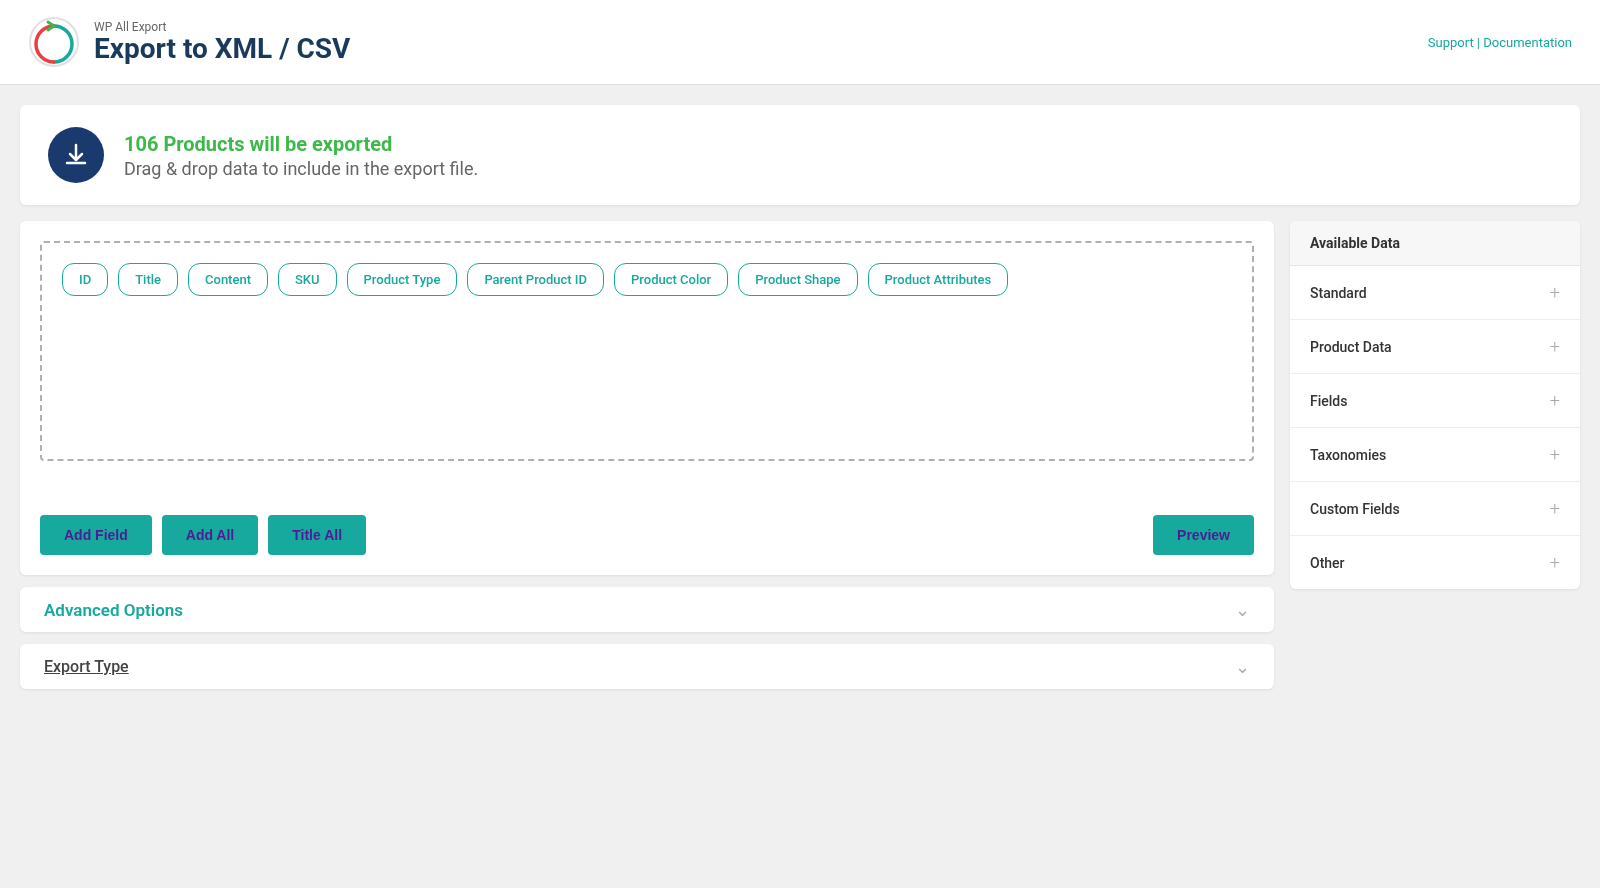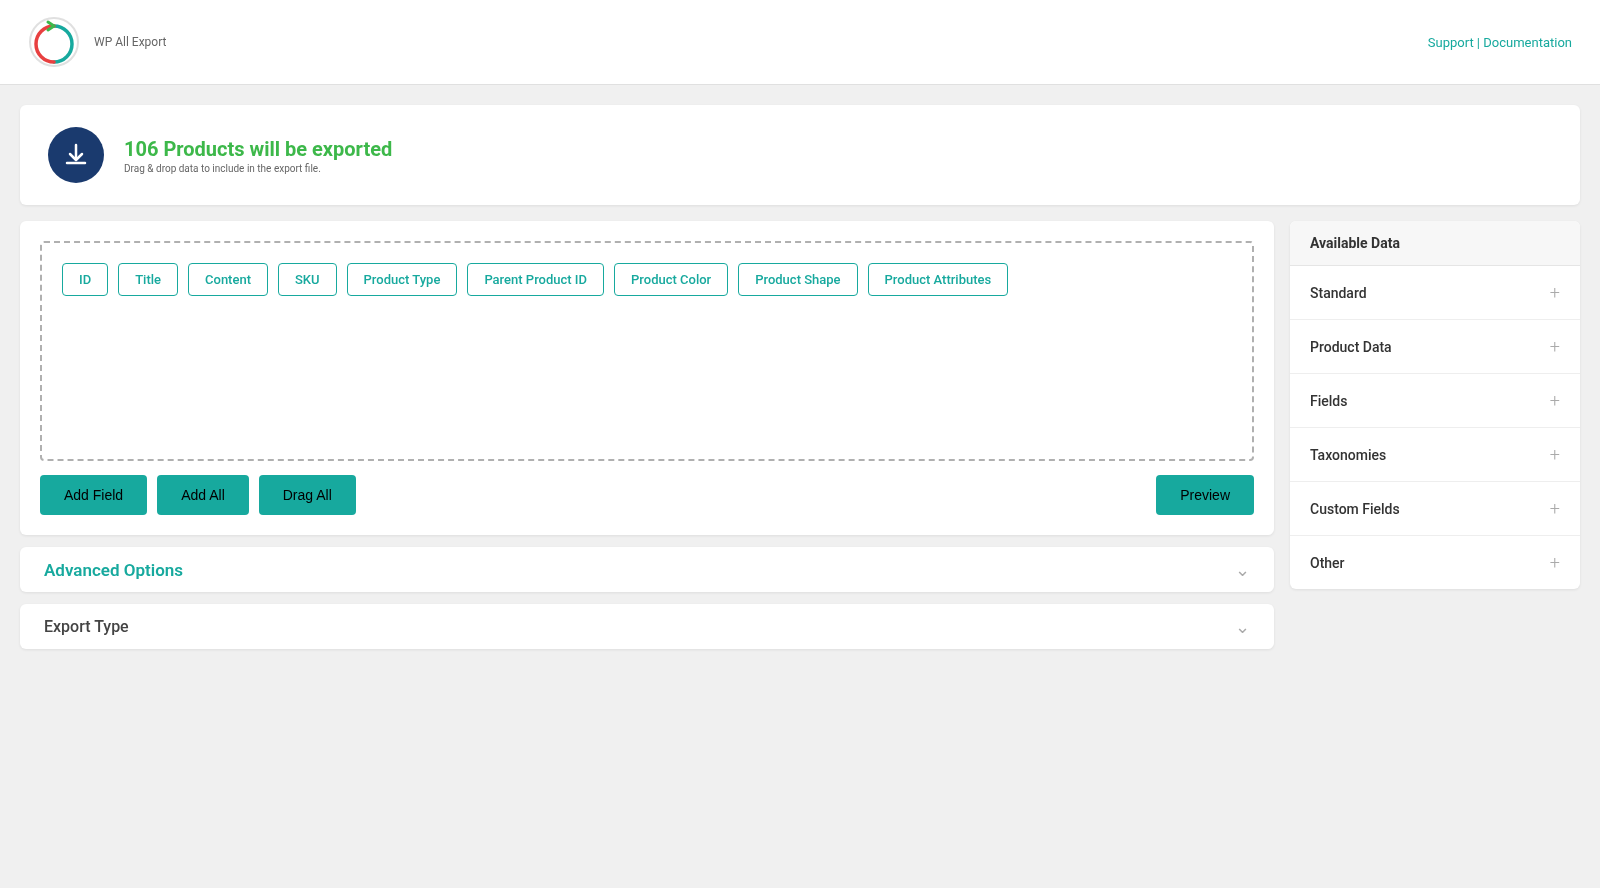--- a/index.html
+++ b/index.html
@@ -87,21 +87,21 @@
     .banner-title {
       font-size: 20px;
       font-weight: 600;
       color: #333;
     }
     .banner-title span {
       color: #3db84a;
       font-weight: 700;
     }
     .banner-subtitle {
-      font-size: 10px;
+      font-size: 18px;
       color: #666;
       margin-top: 2px;
     }
 
     
     .two-col {
       display: flex;
       gap: 16px;
       align-items: flex-start;
     }
@@ -128,48 +128,49 @@
       min-height: 220px;
       display: flex;
       flex-wrap: wrap;
       align-content: flex-start;
       gap: 10px;
     }
 
     
     .field-tag {
       border: 1.5px solid #17a99e;
-      border-radius: 4px;
+      border-radius: 12px;
       padding: 8px 16px;
       color: #17a99e;
       font-size: 13px;
       font-weight: 500;
       background: #fff;
       cursor: grab;
       white-space: nowrap;
       user-select: none;
     }
 
     
     .action-bar {
       display: flex;
       align-items: center;
       gap: 10px;
       padding: 14px 0 0 0;
     }
     .btn-teal {
       background: #17a99e;
-      color: #000000;
+      color: #4c1d95;
       border: none;
       border-radius: 4px;
       padding: 12px 24px;
       font-size: 14px;
-      font-weight: 400;
+      font-weight: 700;
       cursor: pointer;
       transition: background 0.15s;
+      margin-top: 40px;
     }
     .btn-spacer { flex: 1; }
 
     
     .section-card {
       background: #fff;
       border-radius: 6px;
       padding: 12px 24px;
       box-shadow: 0 1px 3px rgba(0,0,0,0.08);
       display: flex;
@@ -179,20 +180,21 @@
     }
     .section-title-teal {
       font-size: 17px;
       font-weight: 600;
       color: #17a99e;
     }
     .section-title-gray {
       font-size: 16px;
       font-weight: 500;
       color: #444;
+      text-decoration: underline;
     }
     .chevron-icon {
       color: #aaa;
       font-size: 18px;
     }
 
     
     .sidebar {
       width: 290px;
       background: #fff;
@@ -237,20 +239,21 @@
 
     <svg class="logo-icon" viewBox="0 0 52 52" fill="none" xmlns="http://www.w3.org/2000/svg">
       <circle cx="26" cy="26" r="24" fill="none" stroke="#e0e0e0" stroke-width="2"></circle>
 
       <path d="M26 10 C36 10, 44 18, 44 28 C44 38, 36 46, 26 46" stroke="#17a99e" stroke-width="3.5" fill="none" stroke-linecap="round"></path>
       <path d="M26 46 C16 46, 8 38, 8 28 C8 18, 16 10, 26 10" stroke="#e84040" stroke-width="3.5" fill="none" stroke-linecap="round"></path>
       <path d="M20 6 L26 10 L20 14" stroke="#3db84a" stroke-width="3" fill="none" stroke-linecap="round" stroke-linejoin="round"></path>
     </svg>
     <div class="header-title-group">
       <div class="header-subtitle">WP All Export</div>
+      <div class="header-title">Export to XML / CSV</div>
     </div>
   </div>
   <div class="header-links">
     <a>Support</a><span> | </span><a>Documentation</a>
   </div>
 </div>
 
 <div class="main-content">
 
   <div class="export-banner">
@@ -283,21 +286,21 @@
           <div class="field-tag">Product Type</div>
           <div class="field-tag">Parent Product ID</div>
           <div class="field-tag">Product Color</div>
           <div class="field-tag">Product Shape</div>
           <div class="field-tag">Product Attributes</div>
         </div>
 
         <div class="action-bar">
           <button class="btn-teal">Add Field</button>
           <button class="btn-teal">Add All</button>
-          <button class="btn-teal">Drag All</button>
+          <button class="btn-teal">Title All</button>
           <div class="btn-spacer"></div>
           <button class="btn-teal">Preview</button>
         </div>
       </div>
 
       <div class="section-card">
         <span class="section-title-teal">Advanced Options</span>
         <span class="chevron-icon">⌄</span>
       </div>
 

